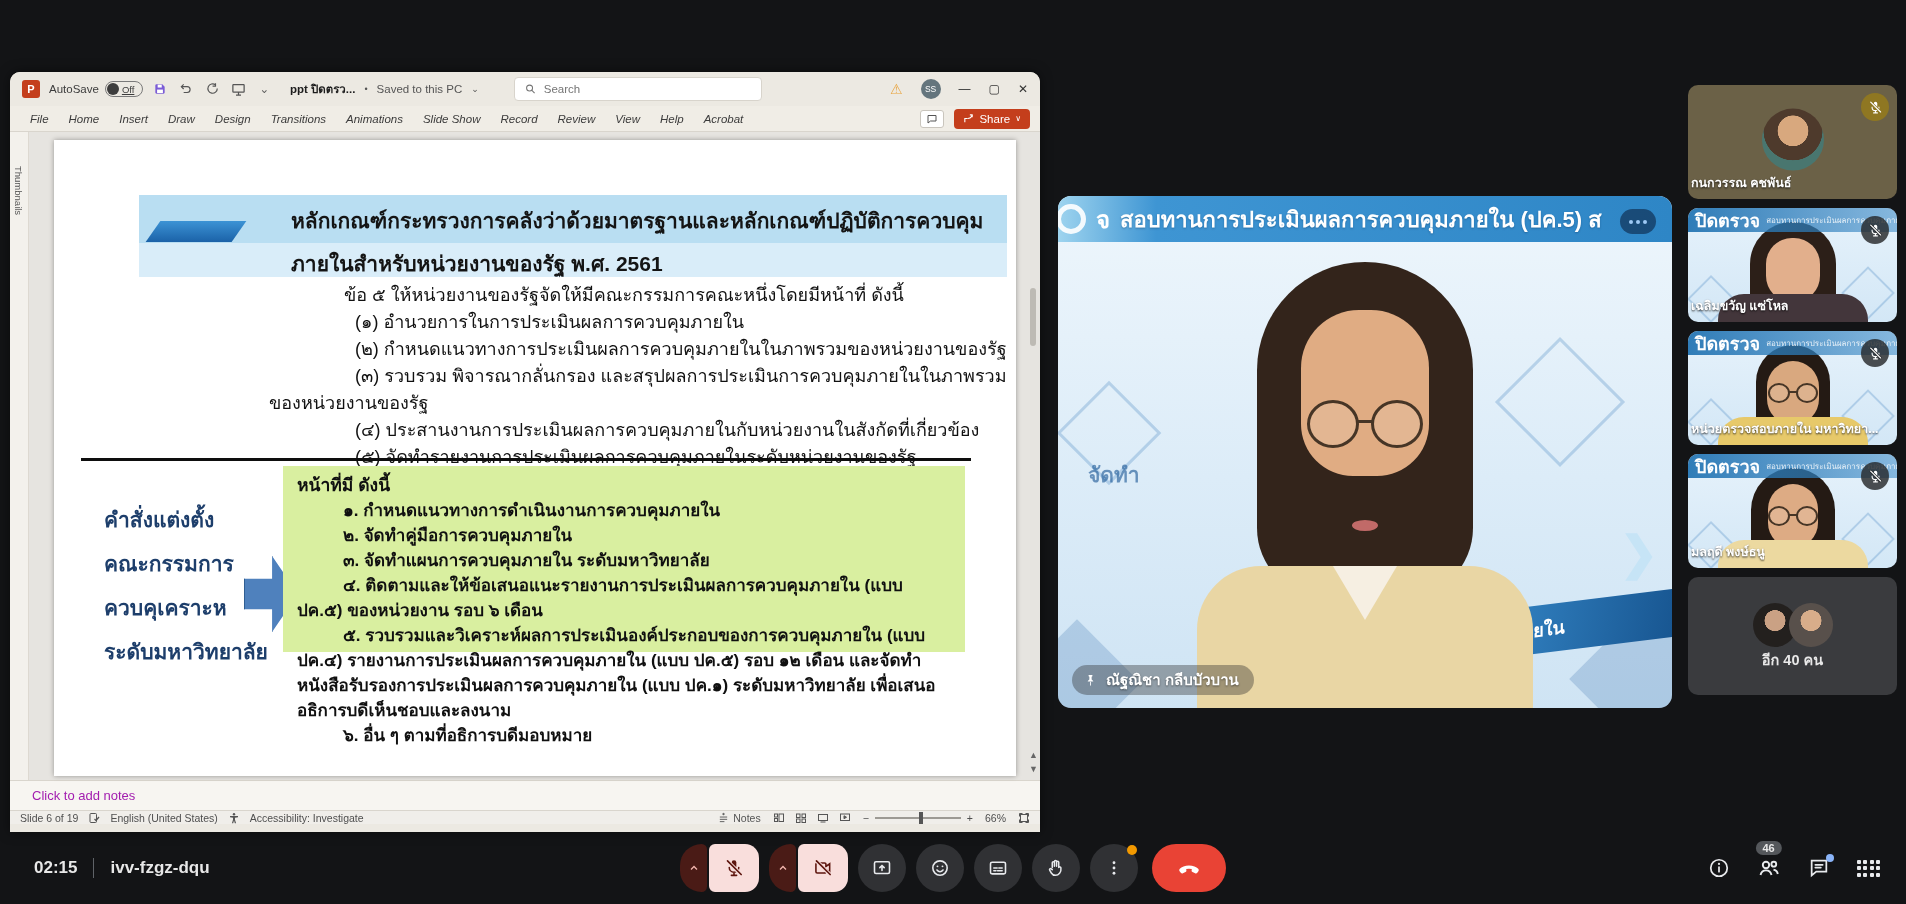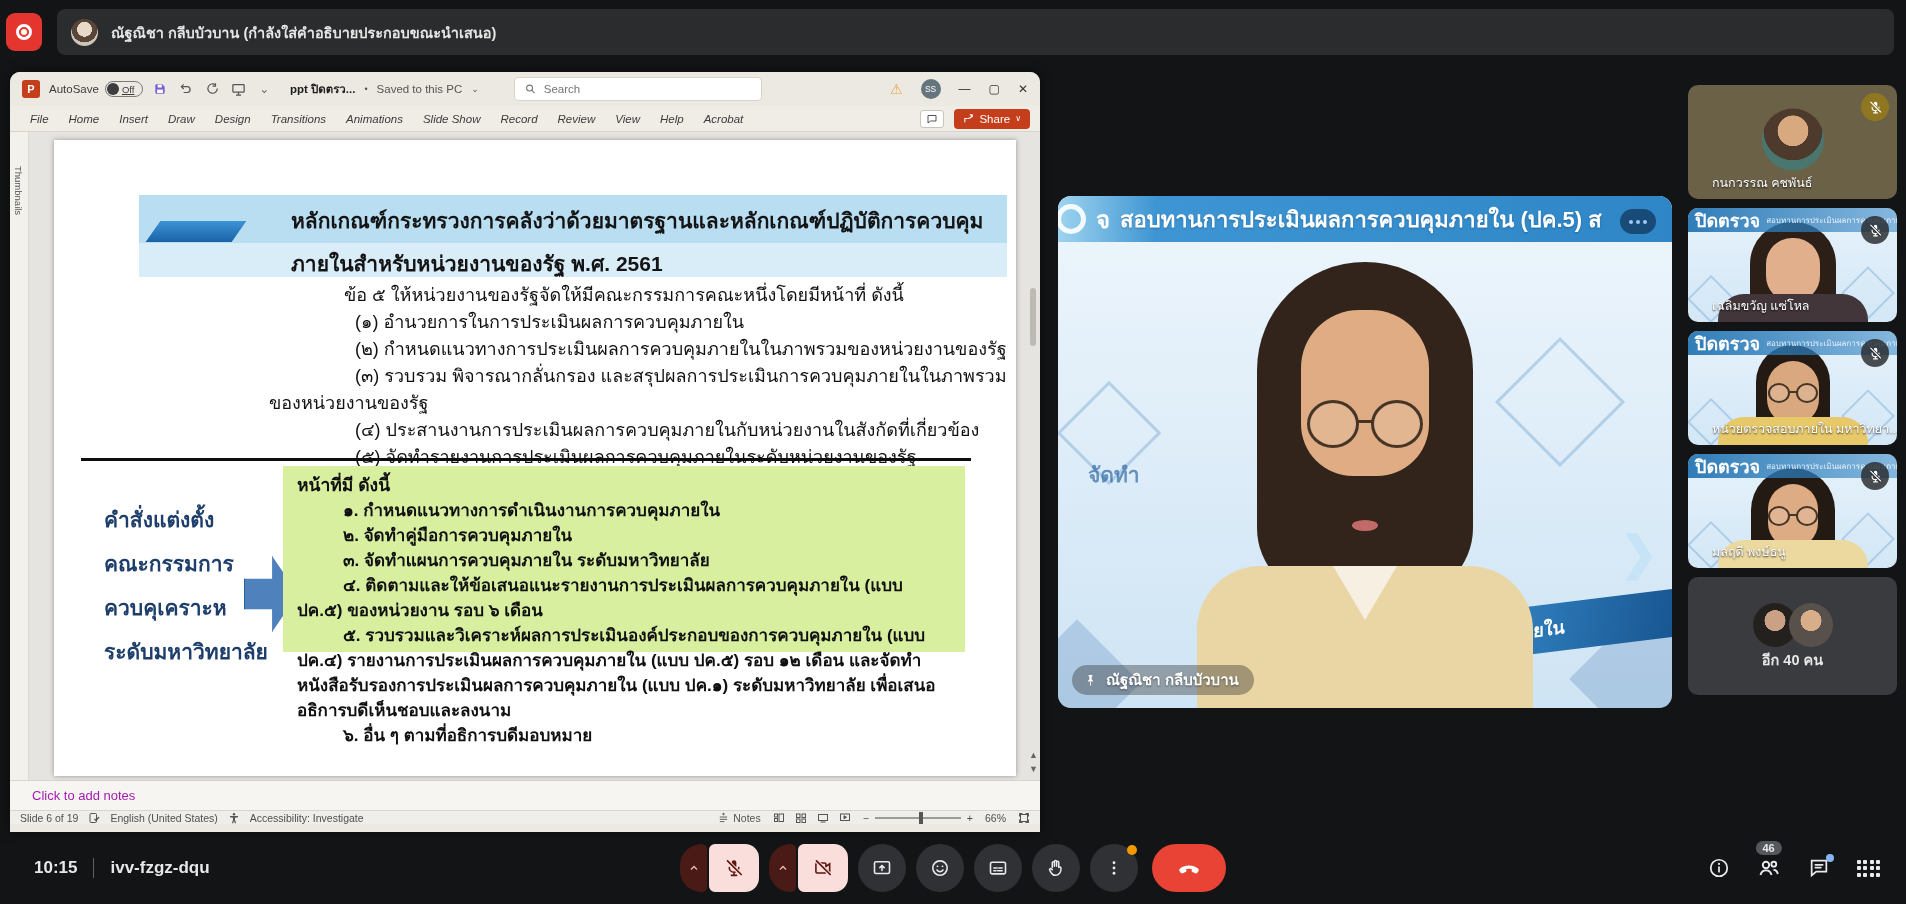--- a/index.html
+++ b/index.html
@@ -109,21 +109,21 @@
   
   .participants { position:absolute; left:1688px; top:85px; width:209px; display:flex; flex-direction:column; gap:9px; }
   .tile { position:relative; height:114px; border-radius:10px; overflow:hidden; }
   .tile.avatarbg { background:#6b6147; }
   .tile.videobg { background:linear-gradient(180deg,#e6f2fb 0%,#d3e7f6 100%); }
   .tile.overflowbg { background:#3a3b3e; height:118px; }
   .tile-banner { position:absolute; left:0; top:0; right:0; height:24px; background:linear-gradient(90deg,rgba(38,118,180,.95),rgba(56,136,198,.55)); display:flex; align-items:center; gap:6px; padding-left:7px; color:#fff; overflow:hidden; }
   .tile-banner b { font-size:18px; white-space:nowrap; }
   .tile-banner .rest { font-size:8px; opacity:.85; white-space:nowrap; }
   .mute-chip { position:absolute; top:8px; right:8px; width:28px; height:28px; border-radius:50%; display:flex; align-items:center; justify-content:center; z-index:5; }
-  .tile-name { position:absolute; left:24px; bottom:6px; color:#fff; font-size:12.5px; font-weight:normal; text-shadow:0 1px 2px rgba(0,0,0,.8); max-width:190px; white-space:nowrap; overflow:hidden; z-index:5; }
+  .tile-name { position:absolute; left:3px; bottom:6px; color:#fff; font-size:12.5px; font-weight:bold; text-shadow:0 1px 2px rgba(0,0,0,.8); max-width:190px; white-space:nowrap; overflow:hidden; z-index:5; }
   .tile-avatar { position:absolute; left:50%; top:50%; transform:translate(-50%,-54%); width:62px; height:62px; border-radius:50%; background:radial-gradient(circle at 50% 36%, #d8a87e 0 30%, #4e3a2c 31% 58%, #49766f 59%); }
   .ov-avatars { position:absolute; left:50%; top:26px; transform:translateX(-50%); display:flex; }
   .ov-avatars i { width:44px; height:44px; border-radius:50%; display:block; }
   .ov-avatars i.a1 { background:radial-gradient(circle at 50% 40%, #caa184 0 30%, #23201e 31%); }
   .ov-avatars i.a2 { background:radial-gradient(circle at 50% 40%, #d8ad8a 0 30%, #58504b 31%); margin-left:-8px; }
   .ov-label { position:absolute; left:0; right:0; bottom:24px; text-align:center; color:#e8e8e8; font-size:14.5px; font-weight:bold; }
 
   
   .bottom-bar { position:absolute; left:0; right:0; bottom:0; height:72px; }
   .bb-left { position:absolute; left:34px; top:50%; transform:translateY(-50%); display:flex; align-items:center; gap:16px; color:#e8e8e8; }
@@ -142,31 +142,20 @@
   .count-badge { position:absolute; top:-15px; left:50%; transform:translateX(-50%); background:#54575b; color:#e8e8e8; font-size:11px; font-weight:bold; padding:1px 7px; border-radius:9px; }
   .blue-dot { position:absolute; top:-3px; right:-4px; width:8px; height:8px; border-radius:50%; background:#8ab4f8; }
   .apps-grid { display:grid; grid-template-columns:repeat(4,4px); grid-template-rows:repeat(3,4px); gap:2.5px; }
   .apps-grid i { background:#e8eaed; border-radius:1px; }
 </style>
 </head>
 <body>
 
 <div class="stage">
 
-  <div class="top-bar">
-    <div class="record-btn">
-      <span class="record-glyph">
-          <i></i>
-        </span>
-    </div>
-    <div class="presenter-pill">
-      <span class="avatar-sm"></span>
-      <span class="presenter-status">ณัฐณิชา กลีบบัวบาน (กำลังใส่คำอธิบายประกอบขณะนำเสนอ)</span>
-    </div>
-  </div>
 
   <div class="ppt">
     <div class="ppt-titlebar">
       <span class="ppt-logo">P</span>
       <span class="autosave">
         <span>AutoSave</span>
         <span class="toggle">
             <span class="knob"></span>
             <span class="state">Off</span>
           </span>
@@ -505,21 +494,21 @@
         <span class="ov-avatars">
           <i class="a1"></i>
           <i class="a2"></i>
         </span>
       <span class="ov-label">อีก 40 คน</span>
       </div>
     </div>
 
   <div class="bottom-bar">
     <div class="bb-left">
-      <span class="bb-time">10:15</span>
+      <span class="bb-time">02:15</span>
       <span class="bb-sep"></span>
       <span class="bb-code">ivv-fzgz-dqu</span>
     </div>
 
     <div class="bb-center">
       <span class="split">
         <span class="split-chev">
             <svg width="12" height="12" viewBox="0 0 24 24" fill="none" stroke="currentColor" stroke-width="2.6">
               <path d="m6 15 6-6 6 6"></path>
             </svg>

